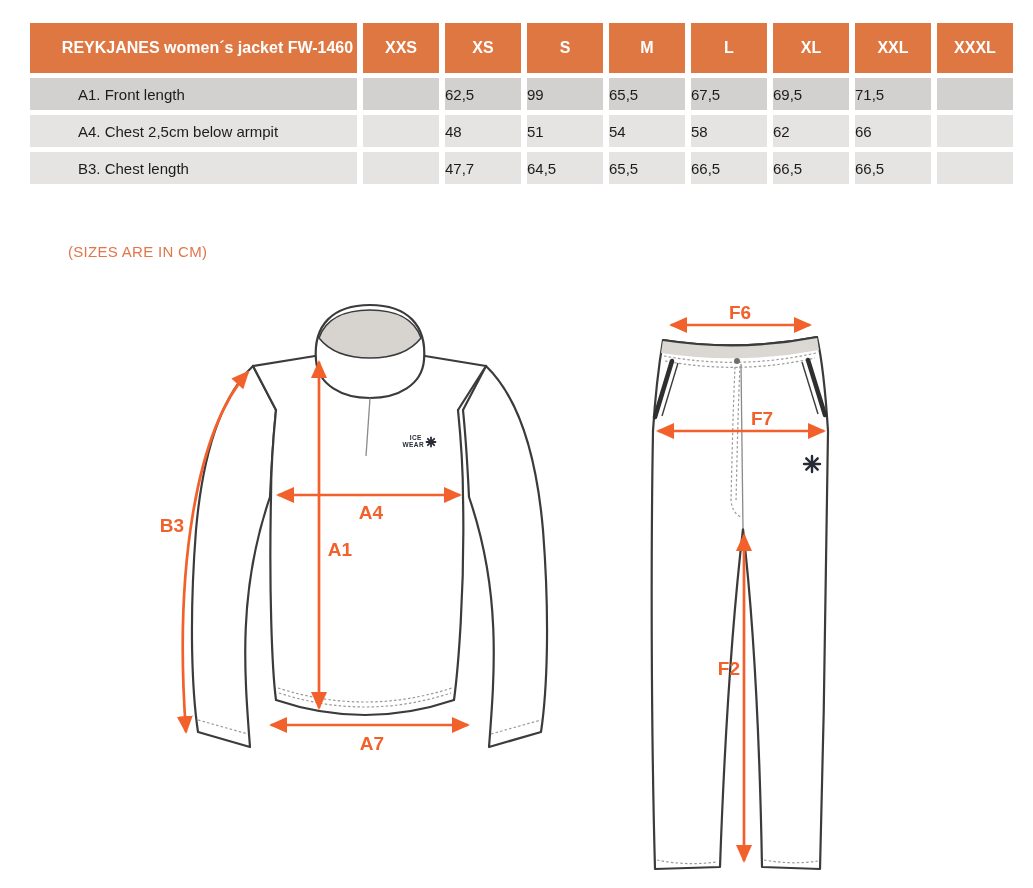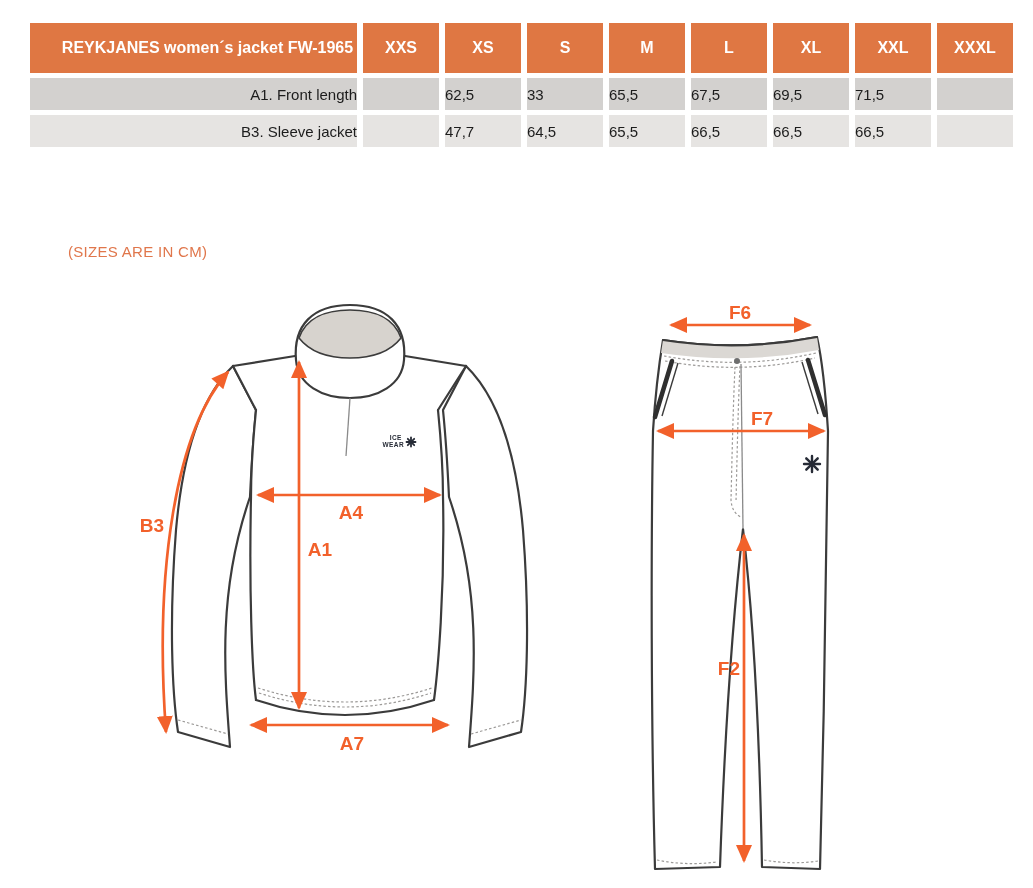--- a/index.html
+++ b/index.html
@@ -16,30 +16,30 @@
   .size-table th, .size-table td { overflow:hidden; white-space:nowrap; }
   .size-table th {
     background:#DF7743; color:#ffffff; font-weight:bold; font-size:16px;
     height:50px; vertical-align:middle;
   }
   .size-table th.title-cell { text-align:center; padding-left:28px; }
   .size-table td {
     height:32px; font-size:15px; color:#1c1c1c; vertical-align:middle;
     text-align:left;
   }
-  .size-table td.label-cell { text-align:right; padding-left:48px; }
+  .size-table td.label-cell { text-align:left; padding-left:48px; }
   .size-table tr.row-dark  td { background:#D3D1CF; }
   .size-table tr.row-light td { background:#E6E4E2; }
   
   .sizes-note {
     position:absolute; left:68px; top:243px;
     color:#E0764B; font-size:15px; letter-spacing:.3px; font-weight:400;
   }
   
-  .jacket-diagram { position:absolute; left:108px; top:290px; width:430px; height:480px; }
+  .jacket-diagram { position:absolute; left:128px; top:290px; width:430px; height:480px; }
   .pants-diagram  { position:absolute; left:620px; top:280px; width:240px; height:600px;margin-top:24px; }
   svg { display:block; }
   .garment-line   { fill:none; stroke:#3b3b3b; stroke-width:2.2; stroke-linejoin:round; stroke-linecap:round; }
   .garment-fill   { fill:#ffffff; stroke:#3b3b3b; stroke-width:2.2; stroke-linejoin:round; }
   .garment-fill-ns{ fill:#ffffff; stroke:none; }
   .stitch { fill:none; stroke:#9c9a98; stroke-width:1.2; stroke-dasharray:2.5 2.2; }
   .thinline { fill:none; stroke:#8a8a8a; stroke-width:1.3; }
   .arrow { fill:none; stroke:#F2612B; stroke-width:2.7; }
   .mlabel { fill:#F2612B; font-size:19px; font-weight:700; font-family:"Liberation Sans", sans-serif; }
   .logo-text { fill:#262b36; font-size:6.5px; font-weight:700; letter-spacing:.4px; font-family:"Liberation Sans", sans-serif; }
@@ -57,43 +57,54 @@
         <col style="width:76px">
         <col style="width:76px">
         <col style="width:76px">
       <col style="width:76px">
         <col style="width:76px">
         <col style="width:76px">
         <col style="width:76px">
     </colgroup>
     <tbody>
         <tr>
-      <th class="title-cell">REYKJANES women´s jacket FW-1965</th>
+      <th class="title-cell">REYKJANES women´s jacket FW-1460</th>
       <th>XXS</th>
       <th>XS</th>
       <th>S</th>
       <th>M</th>
       <th>L</th>
       <th>XL</th>
       <th>XXL</th>
       <th>XXXL</th>
     </tr>
     <tr class="row-dark">
       <td class="label-cell">A1. Front length</td>
       <td></td>
       <td>62,5</td>
-      <td>33</td>
+      <td>99</td>
       <td>65,5</td>
       <td>67,5</td>
       <td>69,5</td>
       <td>71,5</td>
       <td></td>
     </tr>
     <tr class="row-light">
-      <td class="label-cell">B3. Sleeve jacket</td>
+      <td class="label-cell">A4. Chest 2,5cm below armpit</td>
+      <td></td>
+      <td>48</td>
+      <td>51</td>
+      <td>54</td>
+      <td>58</td>
+      <td>62</td>
+      <td>66</td>
+      <td></td>
+    </tr>
+    <tr class="row-light">
+      <td class="label-cell">B3. Chest length</td>
       <td></td>
       <td>47,7</td>
       <td>64,5</td>
       <td>65,5</td>
       <td>66,5</td>
       <td>66,5</td>
       <td>66,5</td>
       <td></td>
     </tr>
   </tbody>

